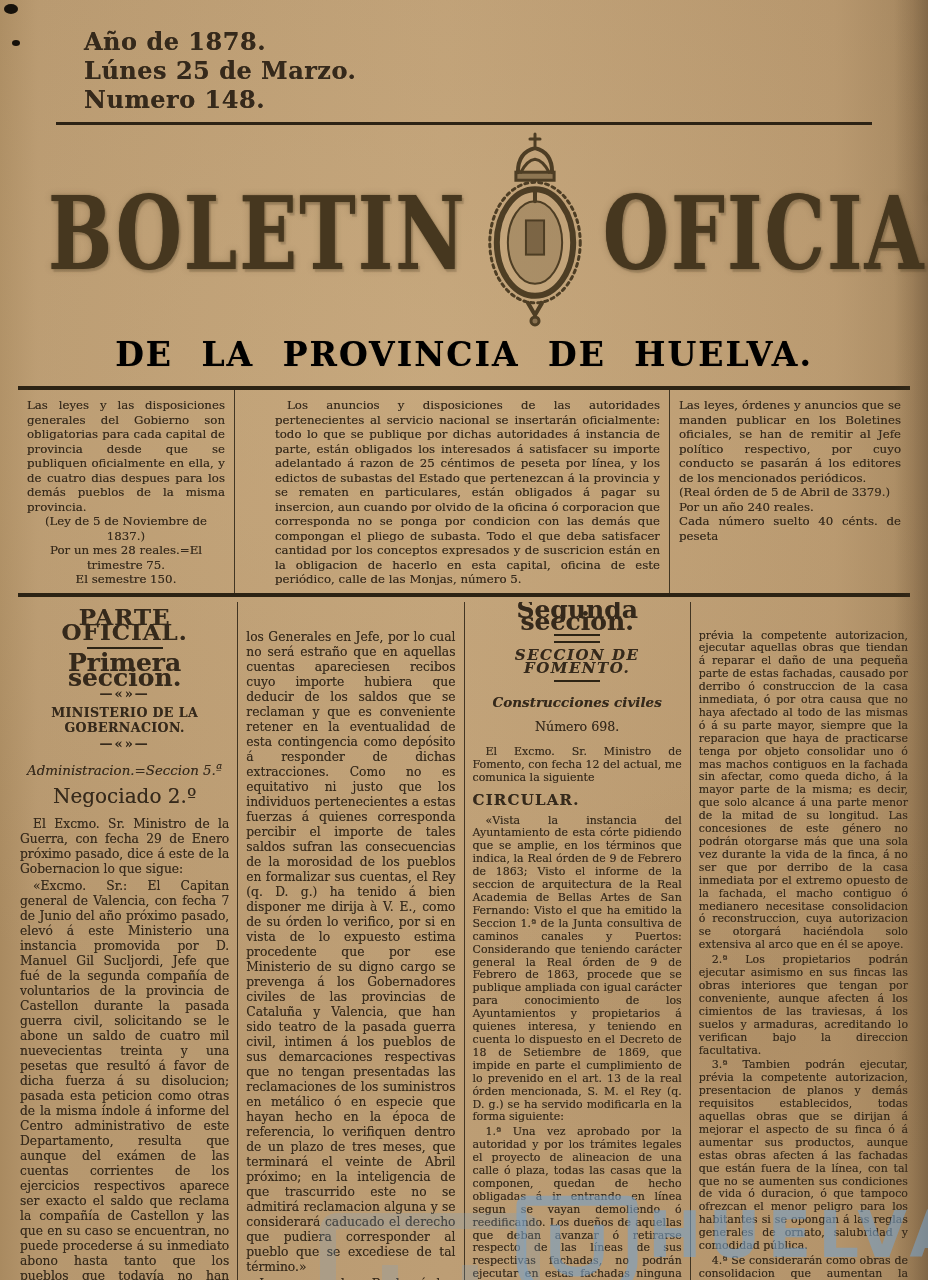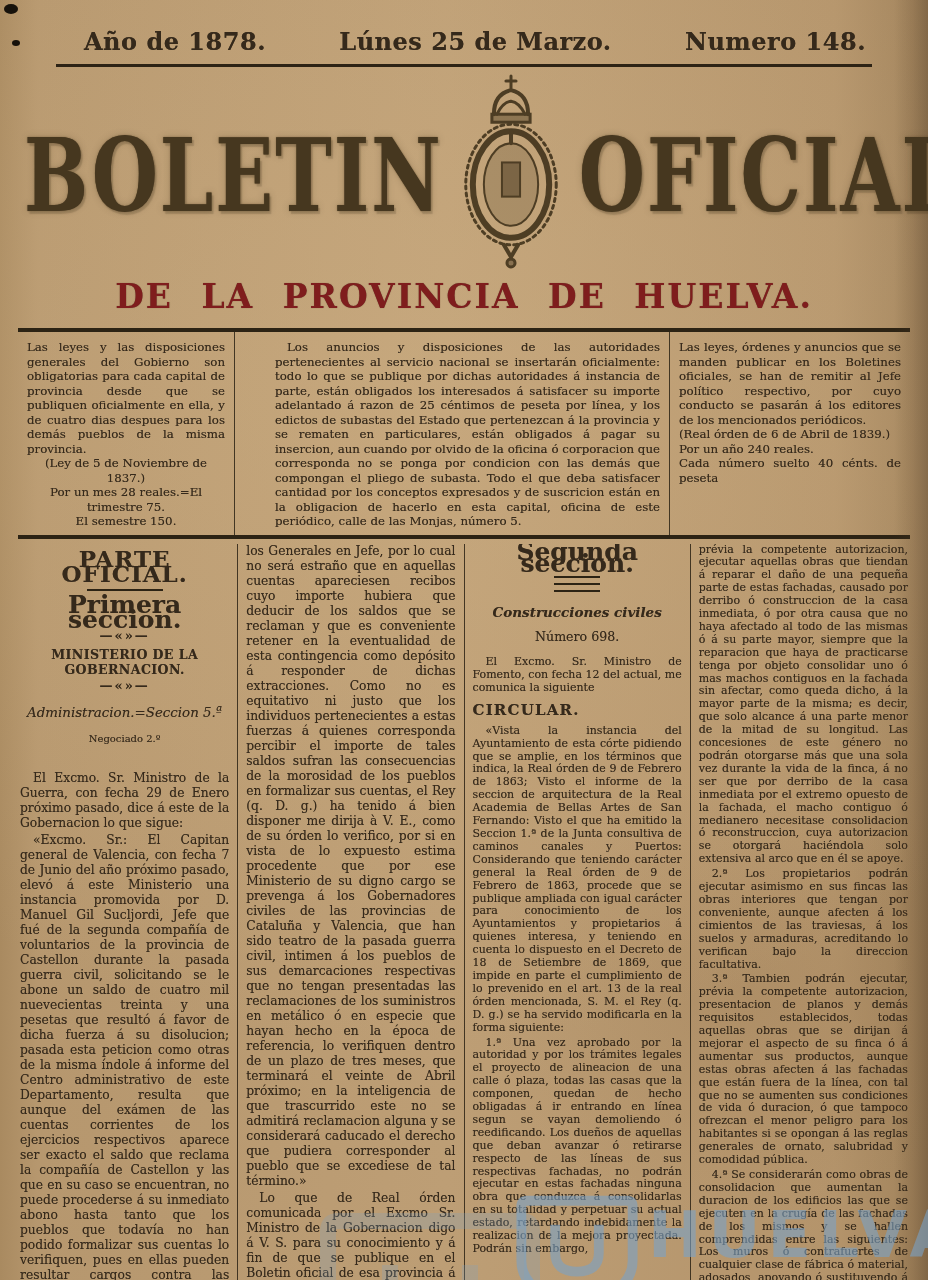--- a/index.html
+++ b/index.html
@@ -11,56 +11,56 @@
       radial-gradient(ellipse 40% 25% at 80% 78%, rgba(150,118,80,.25), rgba(0,0,0,0) 70%),
       linear-gradient(90deg,#a98a60 0%,#b6976e 4%,#bd9e75 48%,#b4946b 90%,#9f815a 100%),
       #b5966d;
   }
   .speck{position:absolute;background:#17120b;border-radius:50%;}
   .edge-crease{position:absolute;top:0;right:0;width:34px;height:1280px;
     background:linear-gradient(90deg,rgba(0,0,0,0),rgba(86,62,38,.18) 55%,rgba(56,38,22,.30));}
   
   .dateline{display:flex;justify-content:space-between;align-items:baseline;
     padding:27px 62px 4px 84px;font-weight:bold;font-size:24px;letter-spacing:.5px;
-    text-shadow:0 0 .6px rgba(53,41,27,.7);}
+    text-shadow:0 0 .6px rgba(53,41,27,.7);flex-direction:column;}
   .rule-main{margin:4px 56px 0;border-top:3px solid #2d2315;filter:blur(.35px);}
   
   .masthead{display:flex;align-items:center;justify-content:space-between;
-    padding:10px 24px 0;height:196px;gap:12px;}
+    padding:10px 48px 0;height:196px;gap:12px;}
   .mast-word{flex:1;text-align:center;font-weight:bold;font-size:76px;letter-spacing:2px;
     color:#46371f;transform:scaleY(1.34);transform-origin:center;
     text-shadow:0 0 1px rgba(70,55,31,.85),2px 2px 1px rgba(70,55,31,.22),0 0 6px rgba(70,55,31,.25);}
   .crest{width:112px;height:196px;flex:0 0 112px;margin-top:-6px;opacity:.88;}
   .subtitle{text-align:center;font-weight:bold;font-size:33px;letter-spacing:2px;word-spacing:15px;
-    color:#7f1d1d;margin:4px 0 12px;text-shadow:0 0 .8px rgba(60,47,28,.7);}
+    color:#000000;margin:4px 0 12px;text-shadow:0 0 .8px rgba(60,47,28,.7);}
   
   .notices{margin:0 18px;border-top:4px solid #2c2314;border-bottom:4px solid #2c2314;
     display:flex;align-items:stretch;min-height:112px;}
   .notice{padding:8px 9px 6px;font-size:11.8px;line-height:1.23;text-align:justify;
     text-shadow:0 0 .4px rgba(53,41,27,.55);}
   .notice p{margin:0;}
   .n-left{flex:0 0 198px;}
   .n-center{flex:1 1 auto;border-left:1.6px solid rgba(44,35,20,.85);border-right:1.6px solid rgba(44,35,20,.85);padding-left:40px;}
   .n-right{flex:0 0 222px;}
   .n-center p{text-indent:12px;}
   .t-center{text-align:center;}
   
   .bodygrid{display:flex;margin:5px 12px 0;height:806px;overflow:hidden;
     text-shadow:0 0 .4px rgba(53,41,27,.5);}
   .bcol{flex:1 1 0;padding:0 8px;overflow:hidden;}
   .bcol + .bcol{border-left:1.6px solid rgba(44,34,20,.85);}
   .fs-a{font-size:12.3px;line-height:15px;}
   .fs-b{font-size:11px;line-height:12.9px;}
   .bcol p{margin:0 0 2px;text-align:justify;text-indent:13px;}
-  .bcol p.noindent{text-indent:0;}
+  .bcol p.noindent{text-indent:0;margin-top:28px;}
   .h-parte{font-size:23px;font-weight:bold;text-align:center;letter-spacing:1px;margin:7px 0 0;}
   .h-big{font-size:25px;font-weight:bold;text-align:center;margin:2px 0 0;}
   .h-caps{font-size:12.6px;font-weight:bold;text-align:center;letter-spacing:.4px;margin:4px 0 0;}
   .h-admin{font-style:italic;text-align:center;font-size:13.4px;margin:12px 0 0;text-indent:0 !important;}
-  .h-neg{text-align:center;font-size:10px;margin:11px 0 25px;}
+  .h-neg{text-align:center;font-size:20px;margin:11px 0 13px;}
   .h-fom{font-style:italic;font-weight:bold;text-align:center;font-size:15px;letter-spacing:1.5px;margin:6px 0 0;}
   .h-constr{font-style:italic;font-weight:bold;text-align:center;font-size:13.5px;margin:14px 0 0;}
   .h-num{text-align:center;font-size:12.6px;margin:12px 0 12px;}
   .h-circ{text-align:left;font-weight:bold;font-size:15px;letter-spacing:1.2px;margin:9px 0 8px;}
   .orn{text-align:center;font-size:13px;letter-spacing:2px;margin:1px 0 2px;font-weight:bold;}
   .shortrule{width:76px;border-top:2.6px solid #2c2314;margin:8px auto 6px;filter:blur(.3px);}
   .tinyrule{width:46px;border-top:2px solid #2c2314;margin:5px auto 4px;filter:blur(.3px);}
   
   .wm{position:absolute;pointer-events:none;}
   .wm-shield{left:508px;top:1192px;width:138px;height:120px;}
@@ -109,21 +109,21 @@
     <p>Las leyes y las disposiciones generales del Gobierno son obligatorias para cada capital de provincia desde que se publiquen oficialmente en ella, y de cuatro dias despues para los demás pueblos de la misma provincia.</p>
     <p class="t-center">(Ley de 5 de Noviembre de 1837.)</p>
     <p class="t-center">Por un mes 28 reales.=El trimestre 75.</p>
     <p class="t-center">El semestre 150.</p>
   </div>
   <div class="notice n-center">
     <p>Los anuncios y disposiciones de las autoridades pertenecientes al servicio nacional se insertarán oficialmente: todo lo que se publique por dichas autoridades á instancia de parte, están obligados los interesados á satisfacer su importe adelantado á razon de 25 céntimos de peseta por línea, y los edictos de subastas del Estado que pertenezcan á la provincia y se rematen en particulares, están obligados á pagar su insercion, aun cuando por olvido de la oficina ó corporacion que corresponda no se ponga por condicion con las demás que compongan el pliego de subasta. Todo el que deba satisfacer cantidad por los conceptos expresados y de suscricion están en la obligacion de hacerlo en esta capital, oficina de este periódico, calle de las Monjas, número 5.</p>
   </div>
   <div class="notice n-right">
     <p>Las leyes, órdenes y anuncios que se manden publicar en los Boletines oficiales, se han de remitir al Jefe político respectivo, por cuyo conducto se pasarán á los editores de los mencionados periódicos.</p>
-    <p>(Real órden de 6 de Abril de 1839.)</p>
+    <p>(Real órden de 5 de Abril de 3379.)</p>
     <p>Por un año 240 reales.</p>
     <p>Cada número suelto 40 cénts. de peseta</p>
   </div>
 </div>
 
 <div class="bodygrid">
 
   <div class="bcol fs-a">
     <div class="h-parte">PARTE OFICIAL.</div>
     <div class="shortrule"></div>
@@ -140,20 +140,21 @@
   <div class="bcol fs-a">
     <p class="noindent">los Generales en Jefe, por lo cual no será estraño que en aquellas cuentas apareciesen recibos cuyo importe hubiera que deducir de los saldos que se reclaman y que es conveniente retener en la eventualidad de esta contingencia como depósito á responder de dichas extracciones. Como no es equitativo ni justo que los individuos pertenecientes a estas fuerzas á quienes corresponda percibir el importe de tales saldos sufran las consecuencias de la morosidad de los pueblos en formalizar sus cuentas, el Rey (q. D. g.) ha tenido á bien disponer me dirija à V. E., como de su órden lo verifico, por si en vista de lo expuesto estima procedente que por ese Ministerio de su digno cargo se prevenga á los Gobernadores civiles de las provincias de Cataluña y Valencia, que han sido teatro de la pasada guerra civil, intimen á los pueblos de sus demarcaciones respectivas que no tengan presentadas las reclamaciones de los suministros en metálico ó en especie que hayan hecho en la época de referencia, lo verifiquen dentro de un plazo de tres meses, que terminará el veinte de Abril próximo; en la inteligencia de que trascurrido este no se admitirá reclamacion alguna y se considerará caducado el derecho que pudiera corresponder al pueblo que se excediese de tal término.»</p>
     <p>Lo que de Real órden comunicada por el Excmo Sr. Ministro de la Gobernacion digo á V. S. para su conocimiento y á fin de que se publique en el Boletin oficial de esa provincia á los efectos consiguientes.</p>
 
   </div>
 
   <div class="bcol fs-b">
     <div class="h-big">Segunda seccion.</div>
     <div class="tinyrule"></div>
     <div class="tinyrule"></div>
+    <div class="h-fom">SECCION DE FOMENTO.</div>
     <div class="tinyrule"></div>
     <div class="h-constr">Construcciones civiles</div>
     <div class="h-num">Número 698.</div>
     <p>El Excmo. Sr. Ministro de Fomento, con fecha 12 del actual, me comunica la siguiente</p>
     <div class="h-circ">CIRCULAR.</div>
     <p>«Vista la instancia del Ayuntamiento de esta córte pidiendo que se amplie, en los términos que indica, la Real órden de 9 de Febrero de 1863; Visto el informe de la seccion de arquitectura de la Real Academia de Bellas Artes de San Fernando: Visto el que ha emitido la Seccion 1.ª de la Junta consultiva de caminos canales y Puertos: Considerando que teniendo carácter general la Real órden de 9 de Febrero de 1863, procede que se publique ampliada con igual carácter para conocimiento de los Ayuntamientos y propietarios á quienes interesa, y teniendo en cuenta lo dispuesto en el Decreto de 18 de Setiembre de 1869, que impide en parte el cumplimiento de lo prevenido en el art. 13 de la real órden mencionada, S. M. el Rey (q. D. g.) se ha servido modificarla en la forma siguiente:</p>
     <p>1.ª Una vez aprobado por la autoridad y por los trámites legales el proyecto de alineacion de una calle ó plaza, todas las casas que la componen, quedan de hecho obligadas á ir entrando en línea segun se vayan demoliendo ó reedificando. Los dueños de aquellas que deban avanzar ó retirarse respecto de las líneas de sus respectivas fachadas, no podrán ejecutar en estas fachadas ninguna obra que conduzca á consolidarlas en su totalidad y perpetuar su actual estado, retardando indebidamente la realizacion de la mejora proyectada. Podrán sin embargo,</p>
   </div>
 
   <div class="bcol fs-b">

